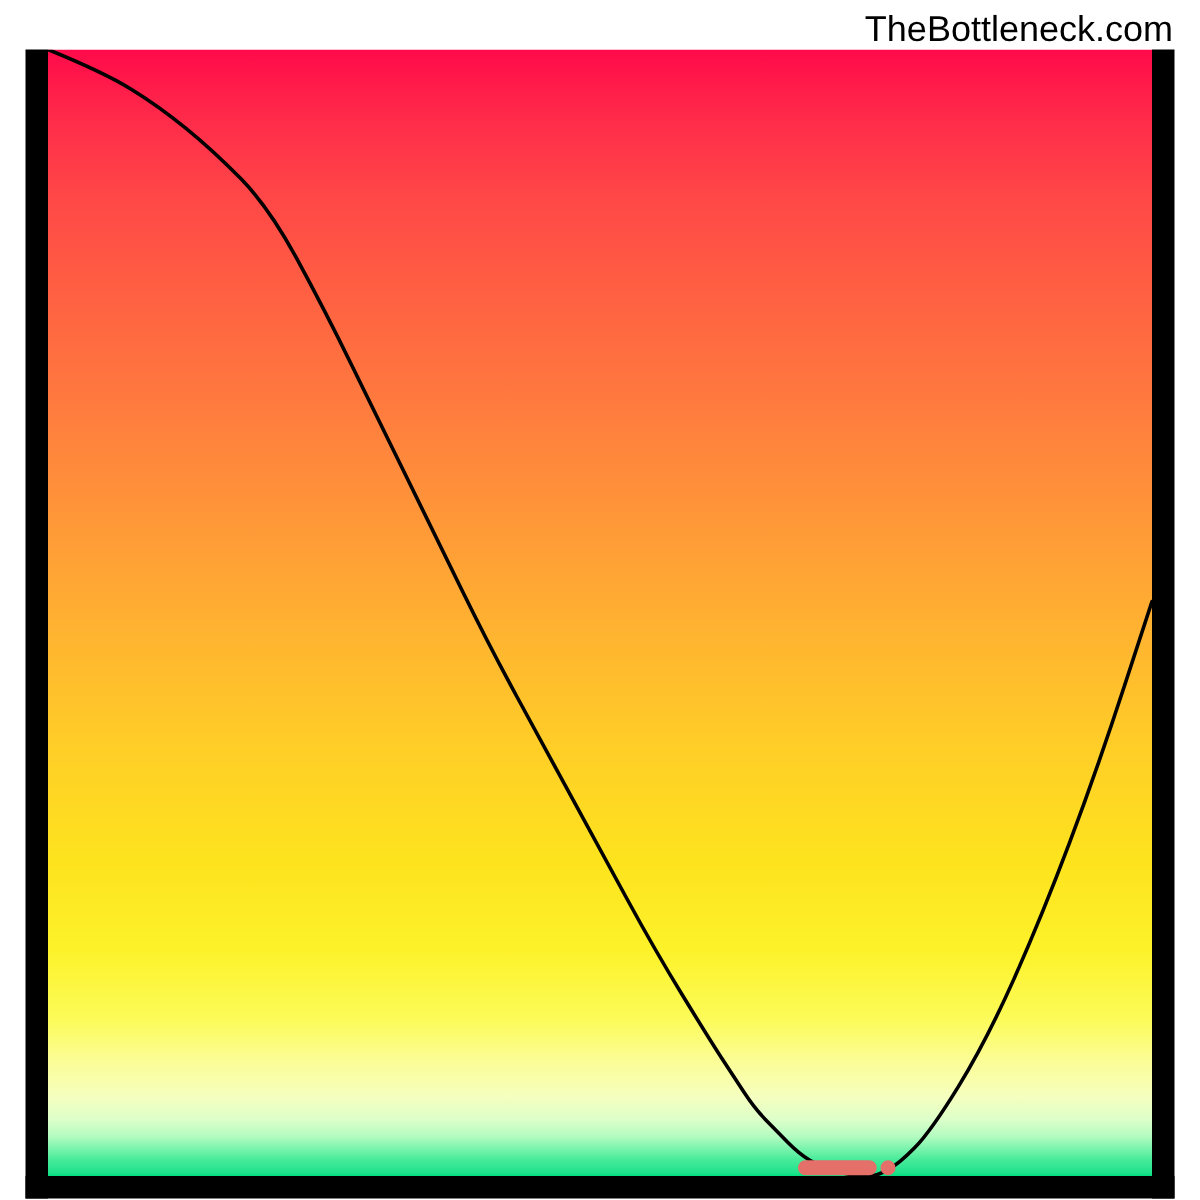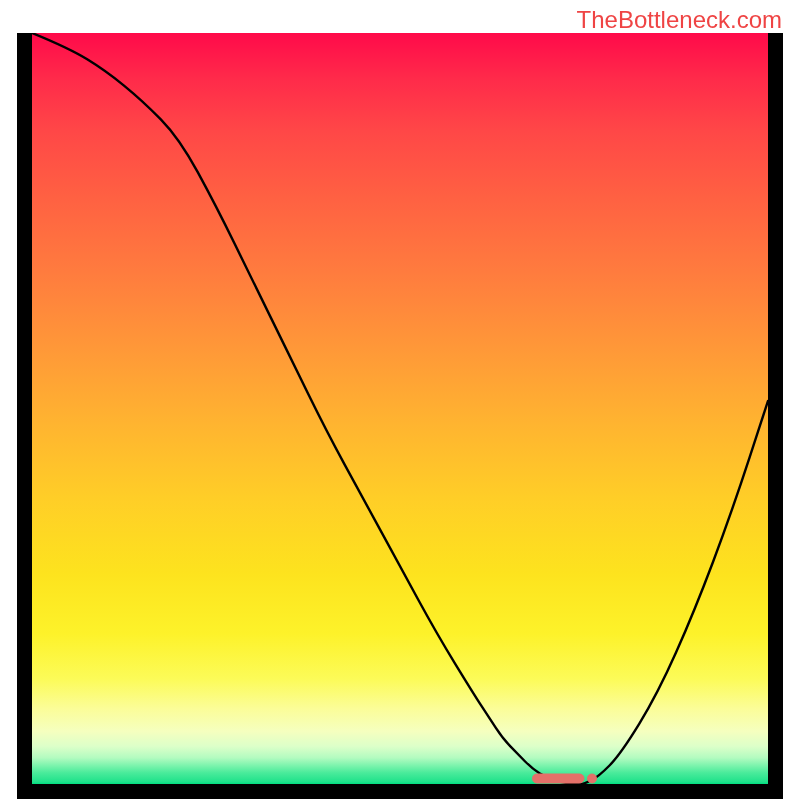--- a/index.html
+++ b/index.html
@@ -12,21 +12,21 @@
   }
   .container {
     position: relative;
     width: 800px;
     height: 800px;
   }
   .watermark {
     position: absolute;
     top: 6px;
     right: 18px;
-    color: #ef4444;
+    color: #000000;
     font-size: 24px;
     font-weight: 500;
     z-index: 10;
   }
   .plot-outer {
     position: absolute;
     left: 17px;
     top: 33px;
     width: 766px;
     height: 766px;

